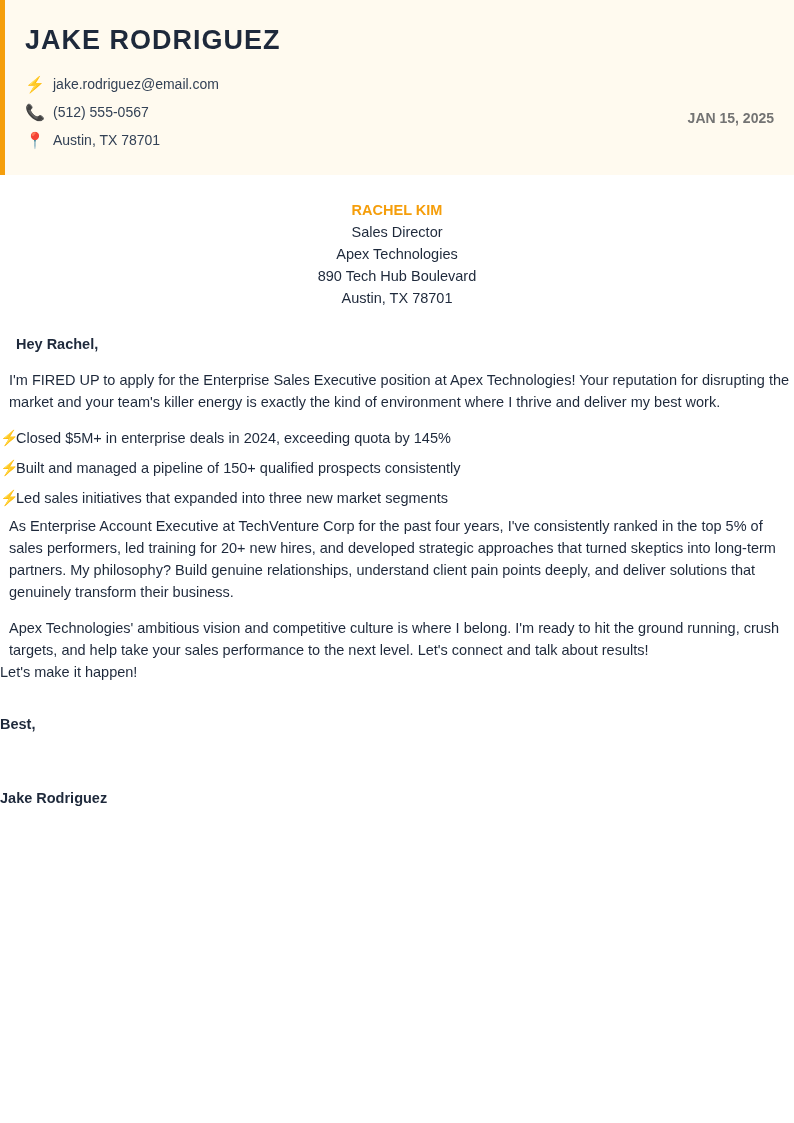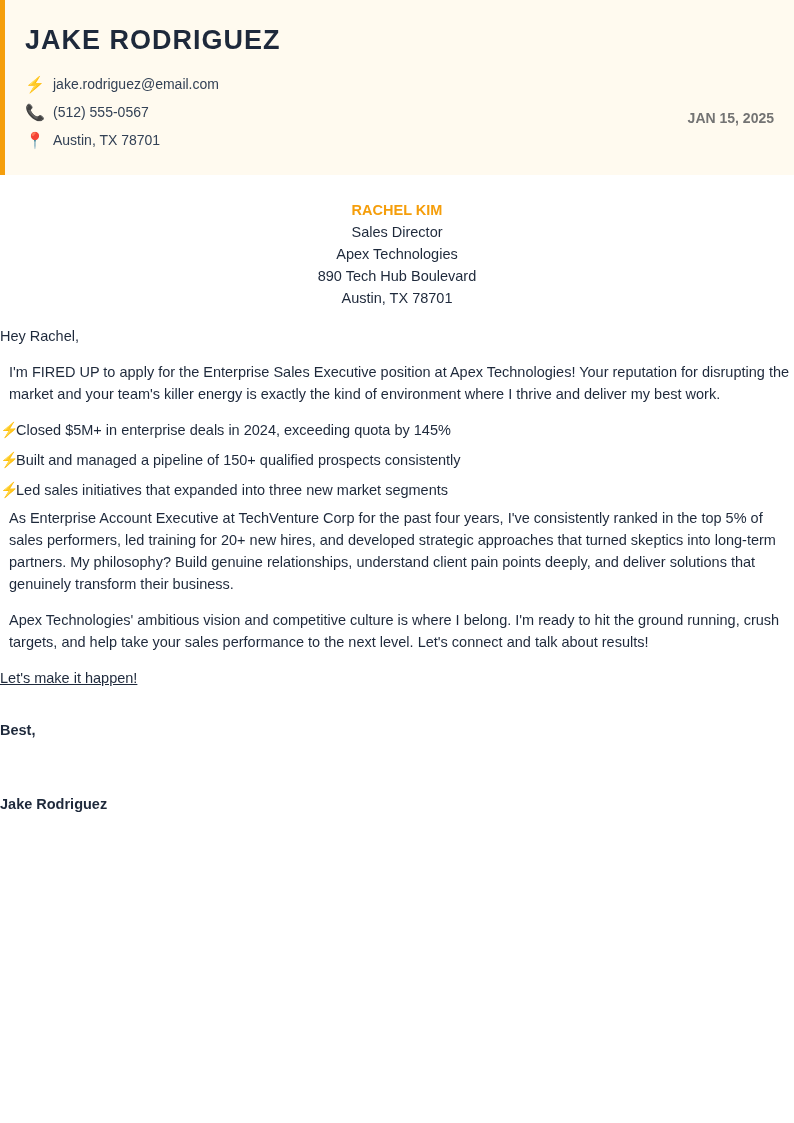--- a/index.html
+++ b/index.html
@@ -59,22 +59,23 @@
     }
     .recipient {
       margin-top: 24px;
       text-align: center;
     }
     .recipient-name {
       color: #f59e0b;
       font-weight: 700;
     }
     .greeting {
-      margin-top: 16px;
-      font-weight: 400;
+      margin-top: 24px;
+      font-weight: 700;
+      padding-left: 16px;
     }
     .para {
       margin-top: 14px;
       margin-left: 9px;
     }
     .bullets {
       margin-top: 14px;
     }
     .bullet {
       display: flex;
@@ -85,22 +86,20 @@
     .bolt {
       width: 16px;
       display: inline-block;
       color: #f59e0b;
       font-size: 15px;
     }
     .para-after-bullets {
       margin-top: -2px;
     }
     .closing {
-      margin-top: 14px;
-      text-decoration: underline;
     }
     .signoff {
       margin-top: 30px;
       font-weight: 700;
     }
     .signature {
       margin-top: 52px;
       font-weight: 700;
     }
   </style>

